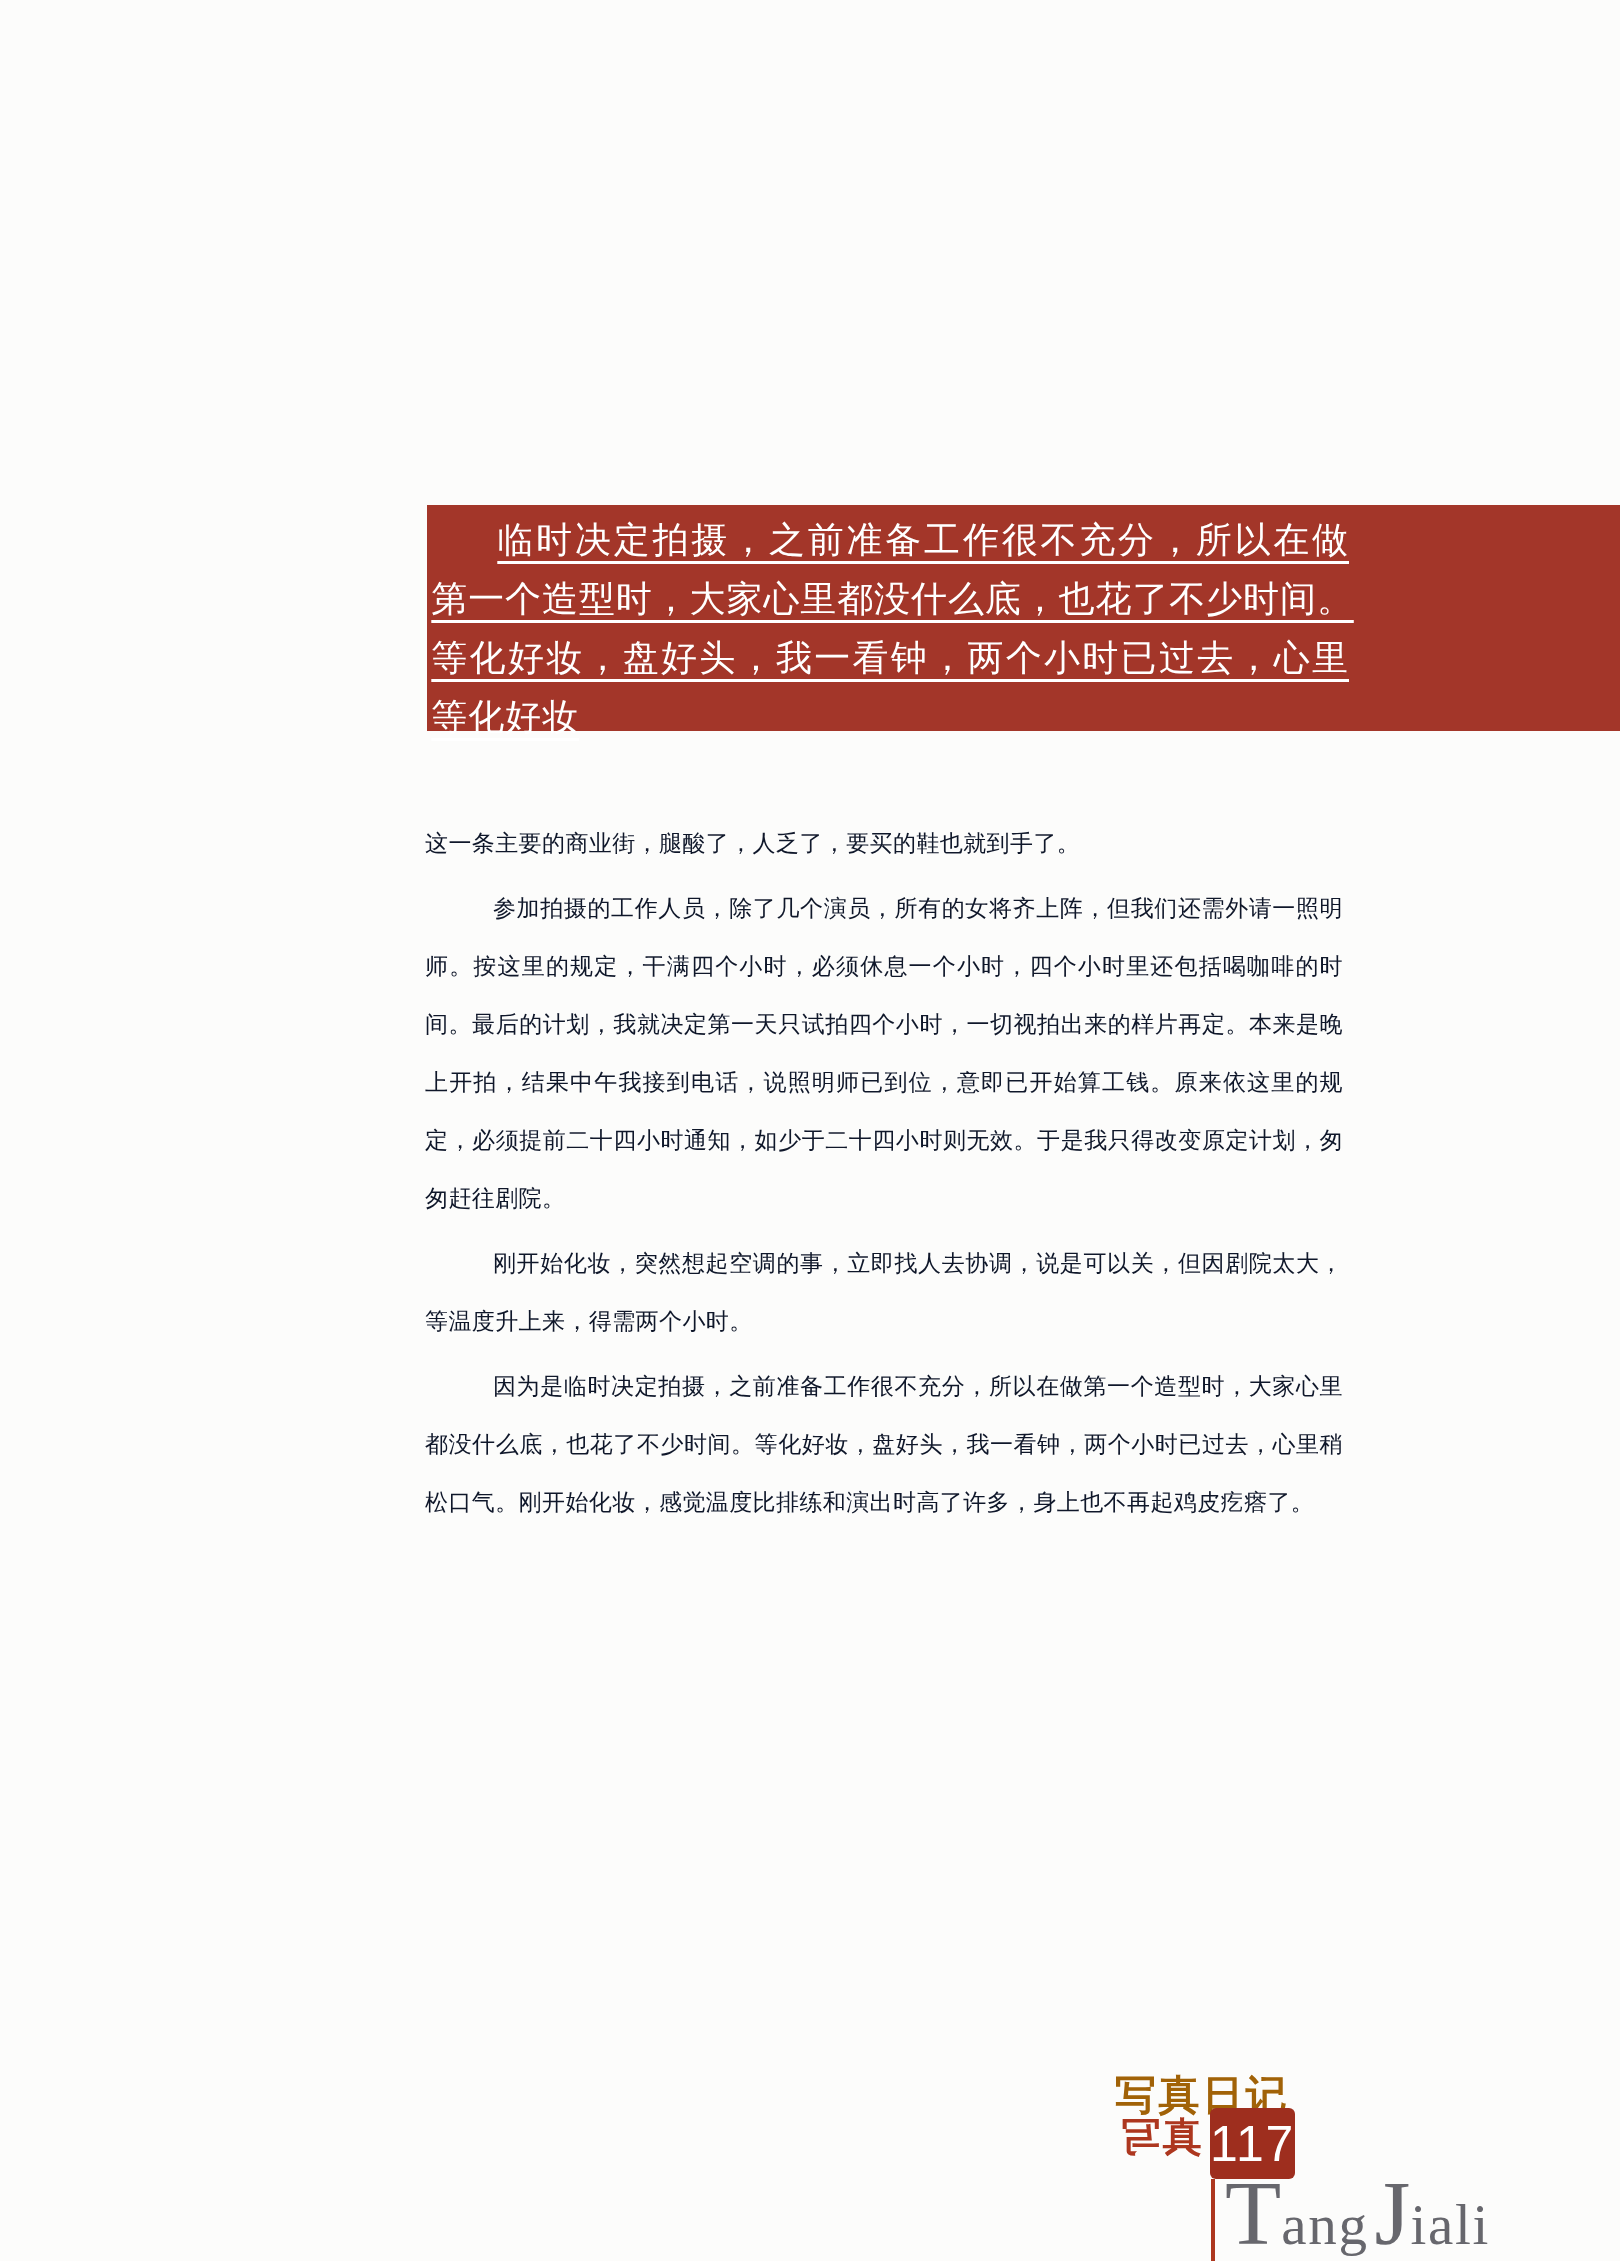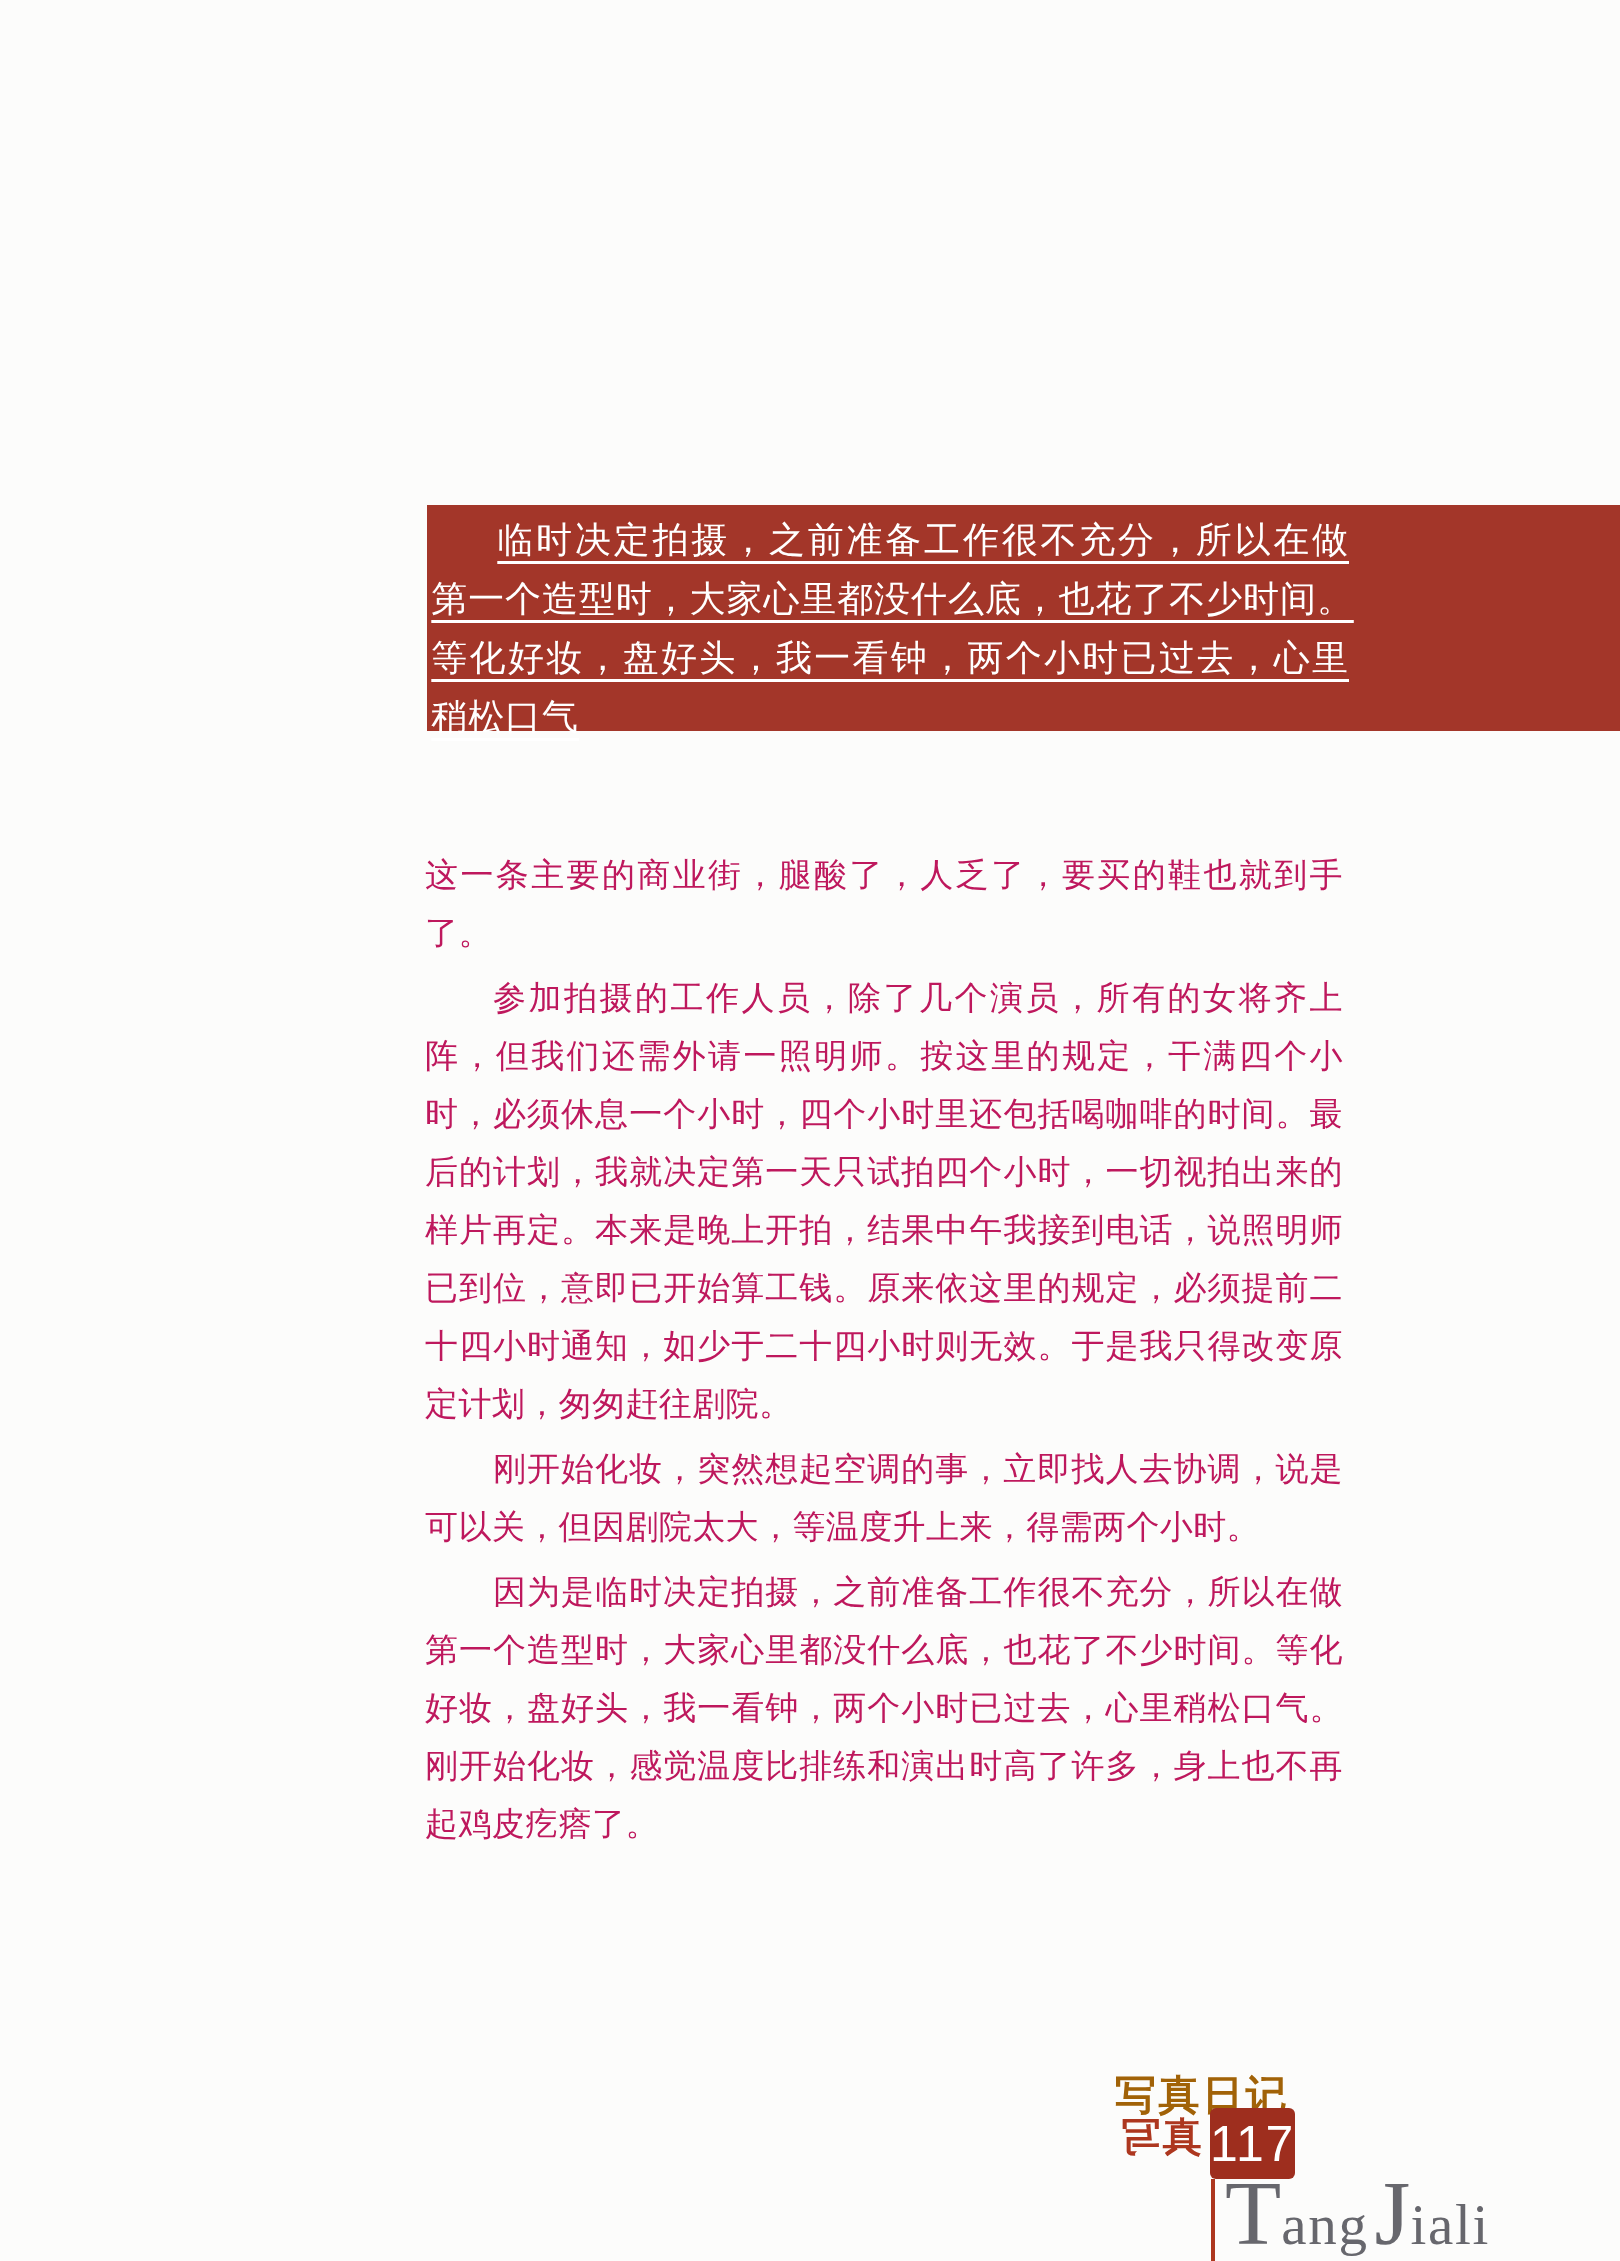--- a/index.html
+++ b/index.html
@@ -39,24 +39,24 @@
     text-underline-offset: 8.7px;
     white-space: nowrap;
   }
   .quote-line.indent { text-indent: 66px; }
   .quote-line.last   { text-align-last: left; }
 
   
   .body-text {
     position: absolute;
     left: 425px;
-    top: 846px;
+    top: 814px;
     width: 918px;
-    color: #be185d;
-    font-size: 33px;
+    color: #0f172a;
+    font-size: 23px;
     line-height: 58px;
     letter-spacing: 0.4px;
     text-align: justify;
   }
   .para { margin: 0 0 7px 0; text-indent: 68px; }
   .para.first { text-indent: 0; }
 
   
   .series-title {
     position: absolute;
@@ -115,21 +115,21 @@
 </style>
 </head>
 <body>
 
 <div class="page">
 
   <div class="quote-banner">
     <div class="quote-line indent">临时决定拍摄，之前准备工作很不充分，所以在做</div>
     <div class="quote-line">第一个造型时，大家心里都没什么底，也花了不少时间。</div>
     <div class="quote-line">等化好妆，盘好头，我一看钟，两个小时已过去，心里</div>
-    <div class="quote-line last">稍松口气</div>
+    <div class="quote-line last">等化好妆</div>
   </div>
 
   <div class="body-text">
     <p class="para first">这一条主要的商业街，腿酸了，人乏了，要买的鞋也就到手了。</p>
     <p class="para">参加拍摄的工作人员，除了几个演员，所有的女将齐上阵，但我们还需外请一照明师。按这里的规定，干满四个小时，必须休息一个小时，四个小时里还包括喝咖啡的时间。最后的计划，我就决定第一天只试拍四个小时，一切视拍出来的样片再定。本来是晚上开拍，结果中午我接到电话，说照明师已到位，意即已开始算工钱。原来依这里的规定，必须提前二十四小时通知，如少于二十四小时则无效。于是我只得改变原定计划，匆匆赶往剧院。</p>
     <p class="para">刚开始化妆，突然想起空调的事，立即找人去协调，说是可以关，但因剧院太大，等温度升上来，得需两个小时。</p>
     <p class="para">因为是临时决定拍摄，之前准备工作很不充分，所以在做第一个造型时，大家心里都没什么底，也花了不少时间。等化好妆，盘好头，我一看钟，两个小时已过去，心里稍松口气。刚开始化妆，感觉温度比排练和演出时高了许多，身上也不再起鸡皮疙瘩了。</p>
   </div>
 
   <div>

